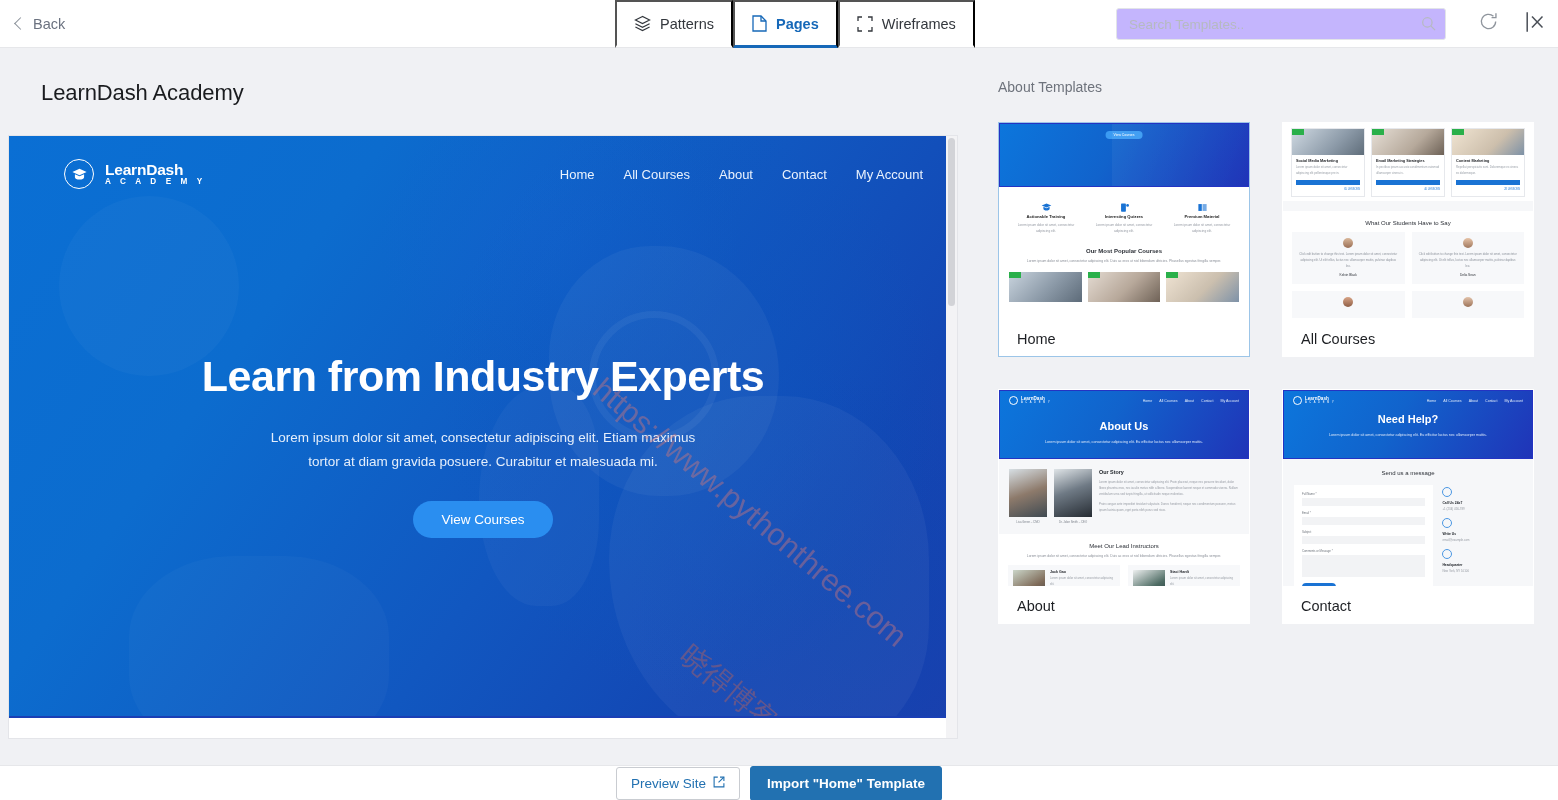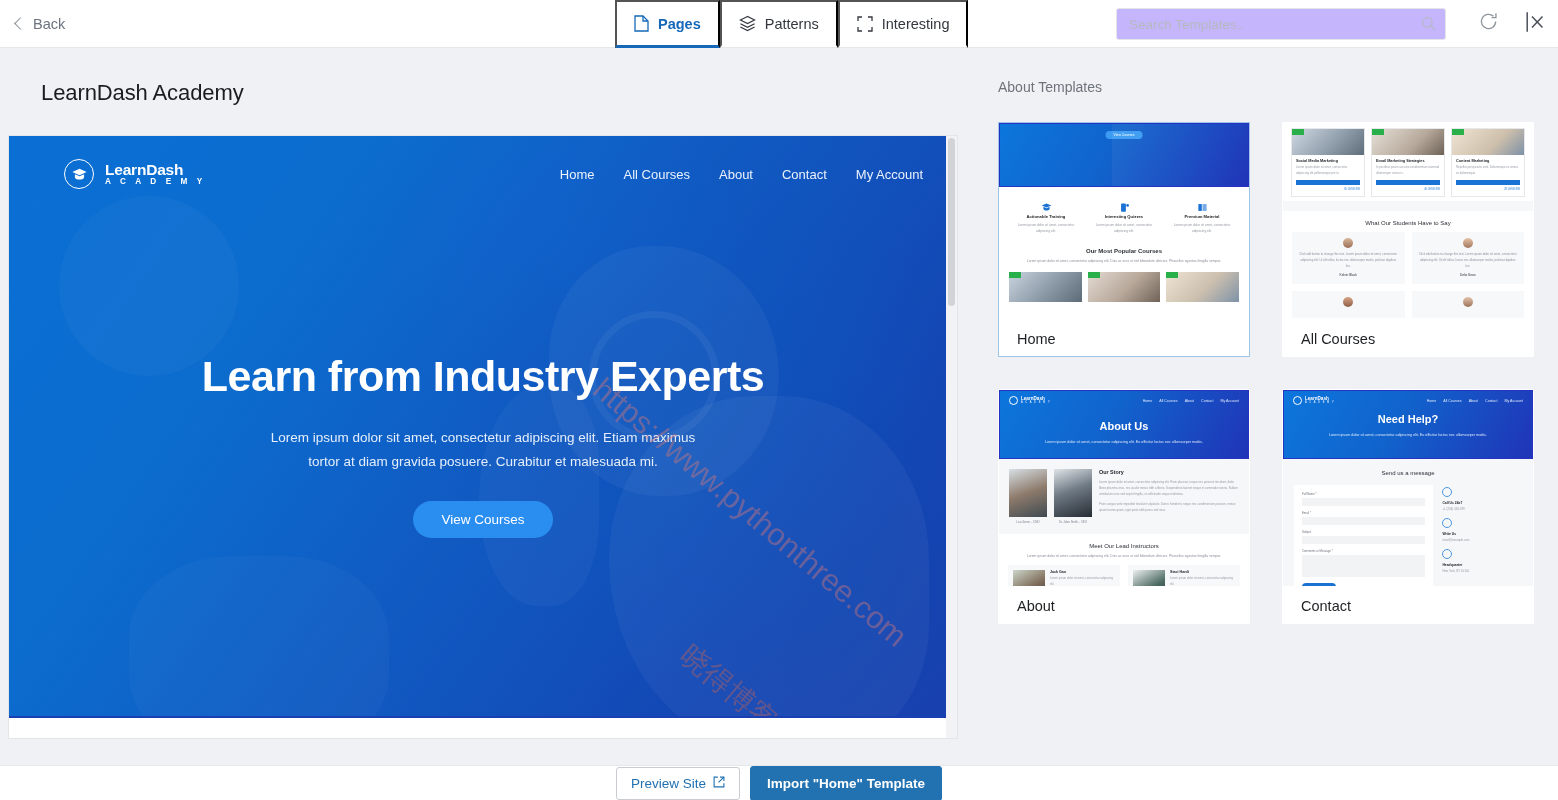--- a/index.html
+++ b/index.html
@@ -304,51 +304,51 @@
 
 <div class="topbar">
 
   <button class="back-btn">
     <span class="chev"></span>
     <span>Back</span>
   </button>
 
   <div class="tabs">
 
-    <button class="tab active">
-      <span>
-        <svg width="15" height="17" viewBox="0 0 15 17" fill="none" stroke="#1668b8" stroke-width="1.3">
-          <path d="M1 1h8l5 5v10H1z"></path>
-            <path d="M9 1v5h5"></path>
-        </svg>
-      </span>
-      <span>Pages</span>
-    </button>
-
     <button class="tab">
       <span>
         <svg width="17" height="17" viewBox="0 0 18 18" fill="none" stroke="#33373d" stroke-width="1.25">
           <path d="M9 1.5 1.5 5.3 9 9.1l7.5-3.8z"></path>
             <path d="M1.5 9.2 9 13l7.5-3.8"></path>
             <path d="M1.5 12.7 9 16.5l7.5-3.8"></path>
         </svg>
       </span>
       <span>Patterns</span>
     </button>
 
+    <button class="tab active">
+      <span>
+        <svg width="15" height="17" viewBox="0 0 15 17" fill="none" stroke="#1668b8" stroke-width="1.3">
+          <path d="M1 1h8l5 5v10H1z"></path>
+            <path d="M9 1v5h5"></path>
+        </svg>
+      </span>
+      <span>Pages</span>
+    </button>
+
     <button class="tab">
       <span>
         <svg width="16" height="16" viewBox="0 0 16 16" fill="none" stroke="#33373d" stroke-width="1.3">
           <path d="M1 5V1h4"></path>
             <path d="M11 1h4v4"></path>
             <path d="M15 11v4h-4"></path>
             <path d="M5 15H1v-4"></path>
         </svg>
       </span>
-      <span>Interesting</span>
+      <span>Wireframes</span>
     </button>
   </div>
 
   <div class="search-wrap">
     <input class="search-input" value="" placeholder="Search Templates.." style="">
     <span class="search-ic">
       <svg width="15" height="15" viewBox="0 0 16 16" fill="none" stroke="#b6bac0" stroke-width="1.3">
         <circle cx="6.8" cy="6.8" r="5"></circle>
           <path d="M10.5 10.5 15 15"></path>
       </svg>

